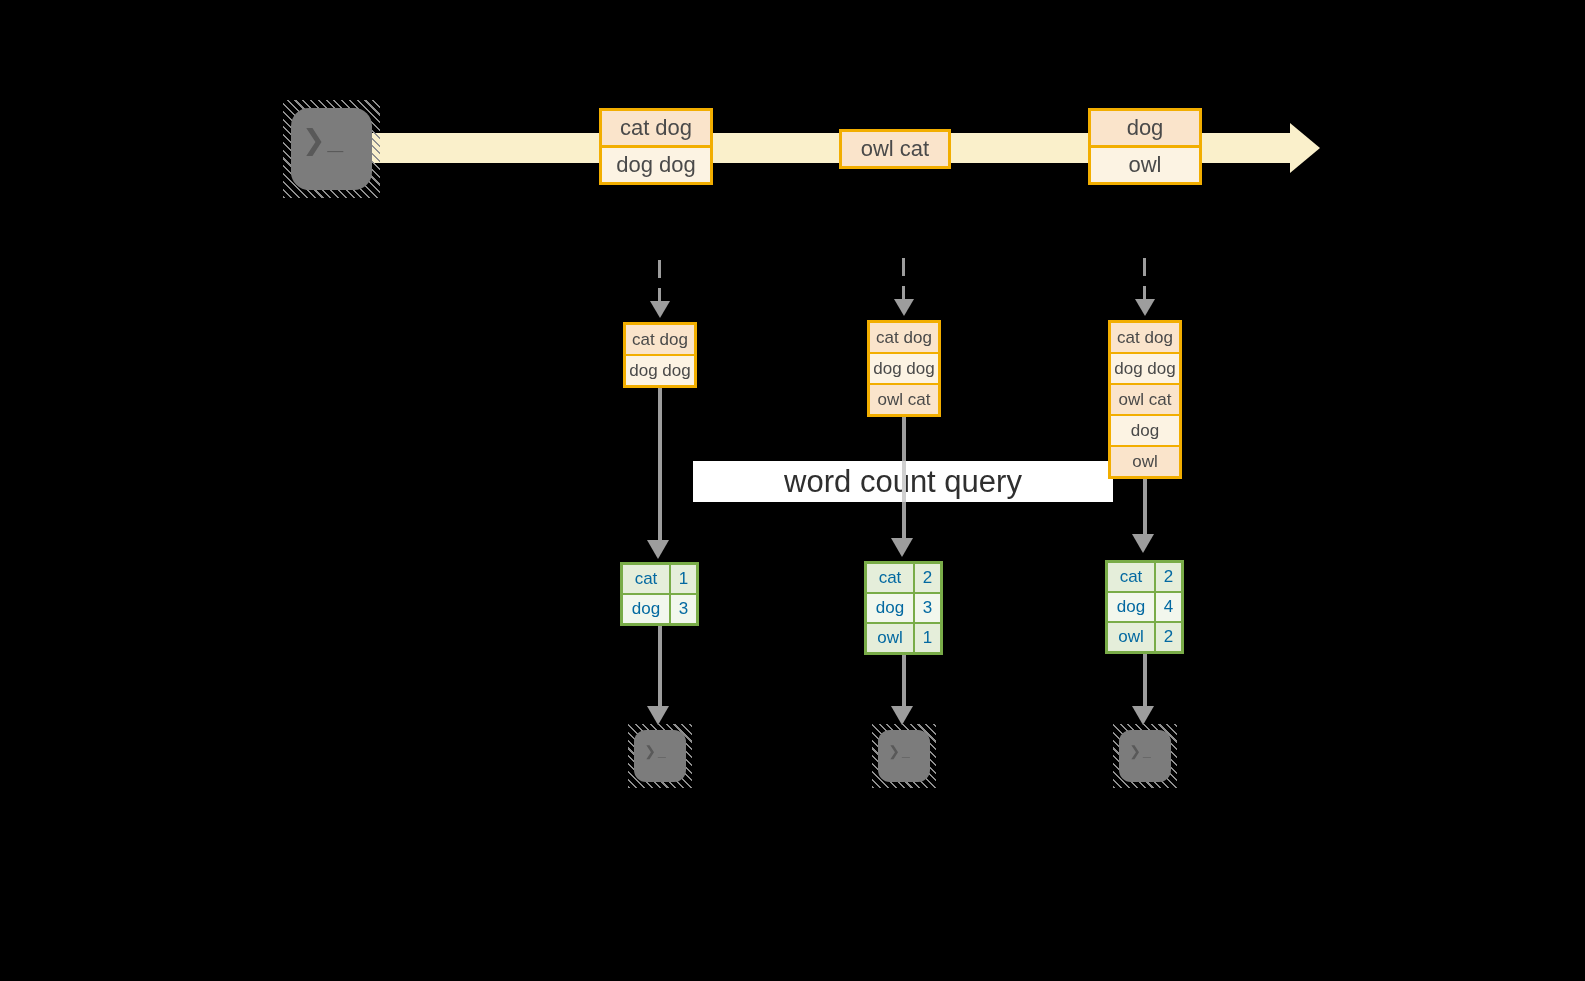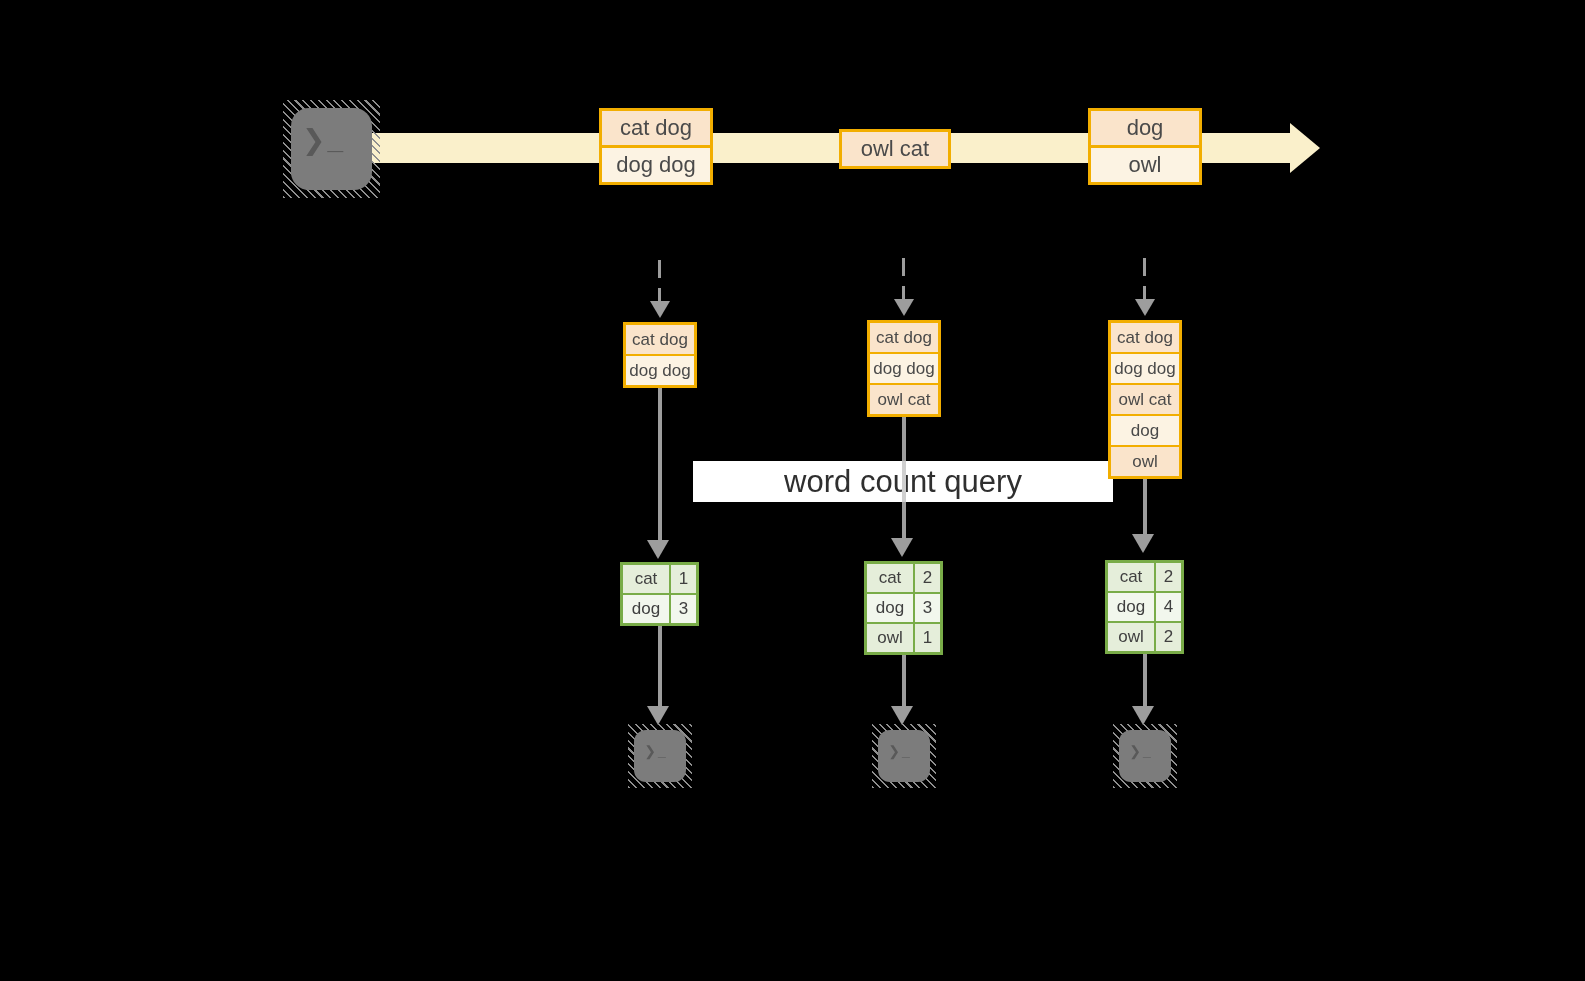--- a/index.html
+++ b/index.html
@@ -53,21 +53,21 @@
   .qlabel{position:absolute;background:#FFFFFF;z-index:2;
     display:flex;align-items:center;justify-content:center;
     font-size:31px;color:#2F2F2F;}
   .qline{position:absolute;width:4px;background:#CFCFCF;z-index:3;}
 
   
   .counts{position:absolute;border:3px solid var(--green);z-index:4;}
   .crow{display:flex;}
   .crow + .crow{border-top:2px solid var(--green);}
   .cword,.cnum{height:28px;display:flex;align-items:center;justify-content:center;
-    font-size:17px;color:#404040;}
+    font-size:17px;color:#0369a1;}
   .cword{width:46px;border-right:2px solid var(--green);}
   .cnum{width:25px;}
   .crow:nth-child(odd) .cword,.crow:nth-child(odd) .cnum{background:var(--gcell1);}
   .crow:nth-child(even) .cword,.crow:nth-child(even) .cnum{background:var(--gcell2);}
 </style>
 </head>
 <body>
 
 <div class="canvas">
 

